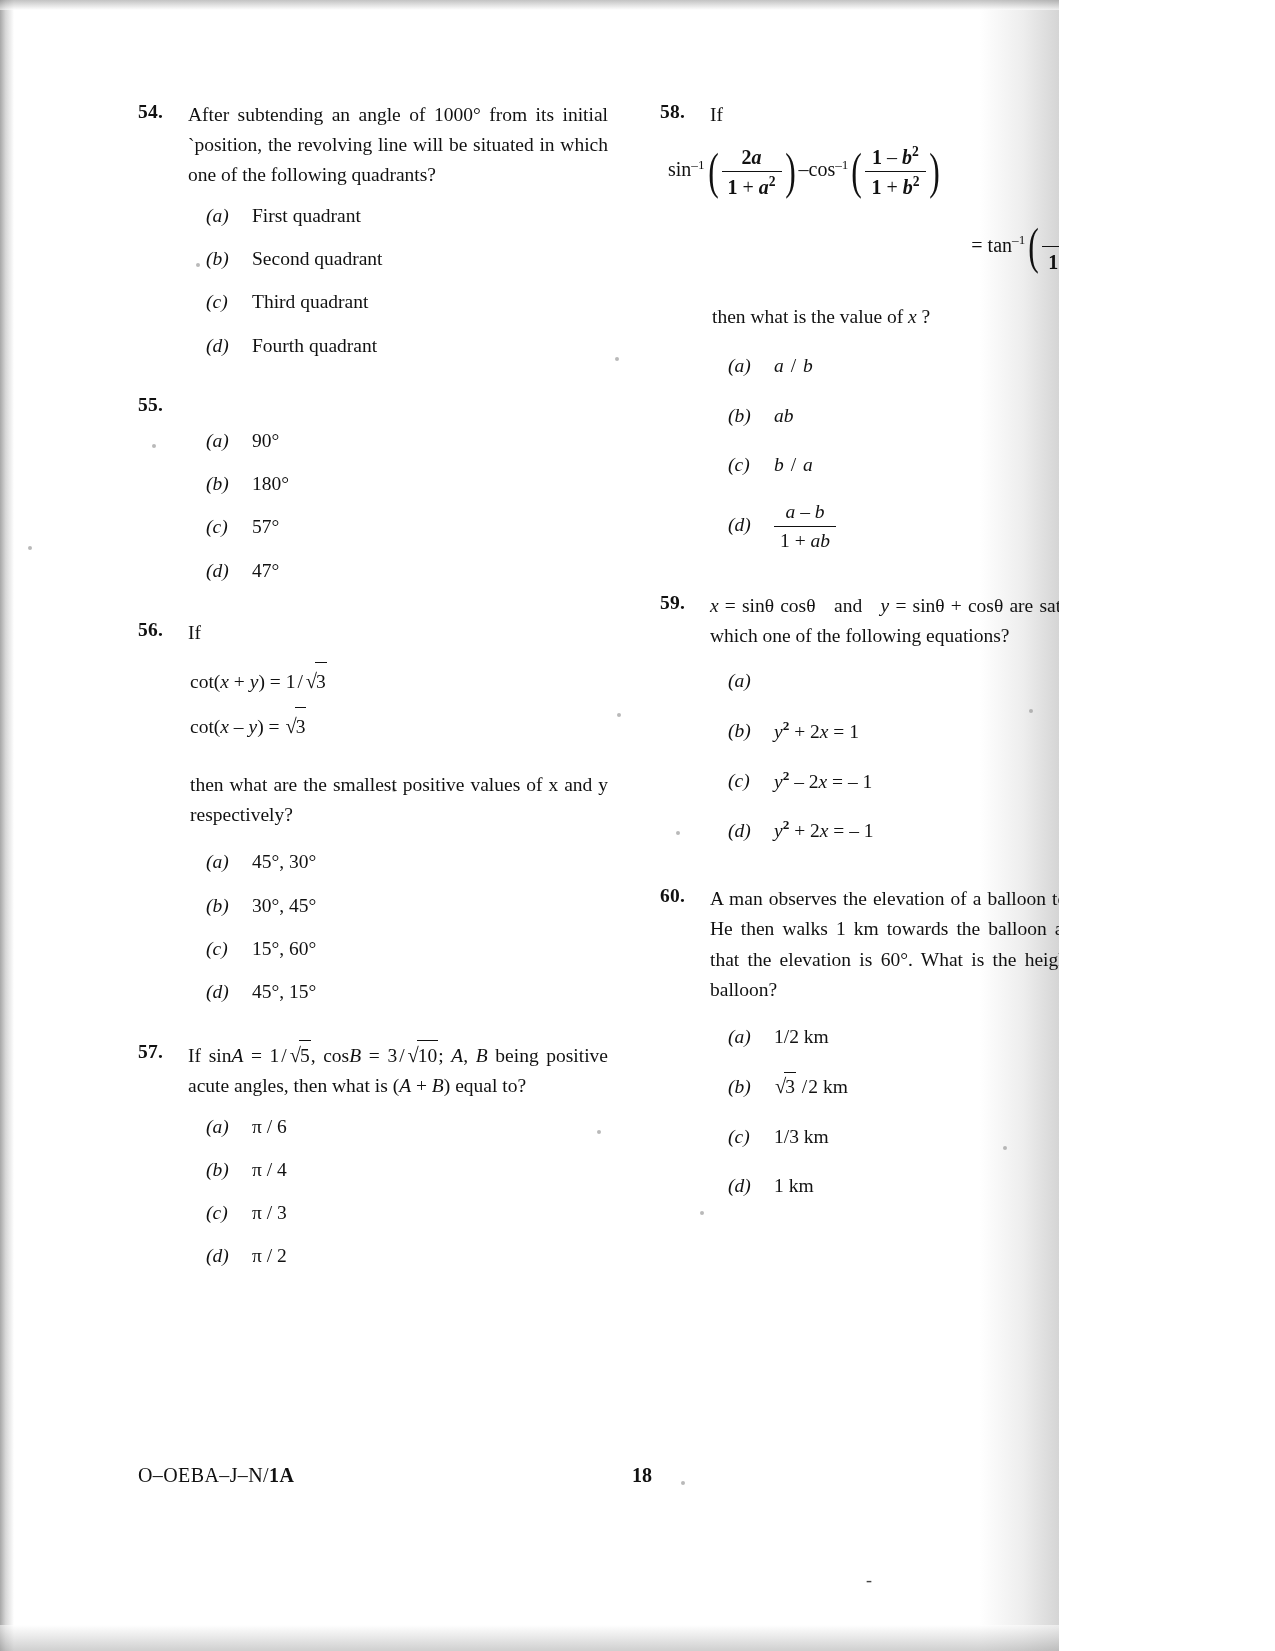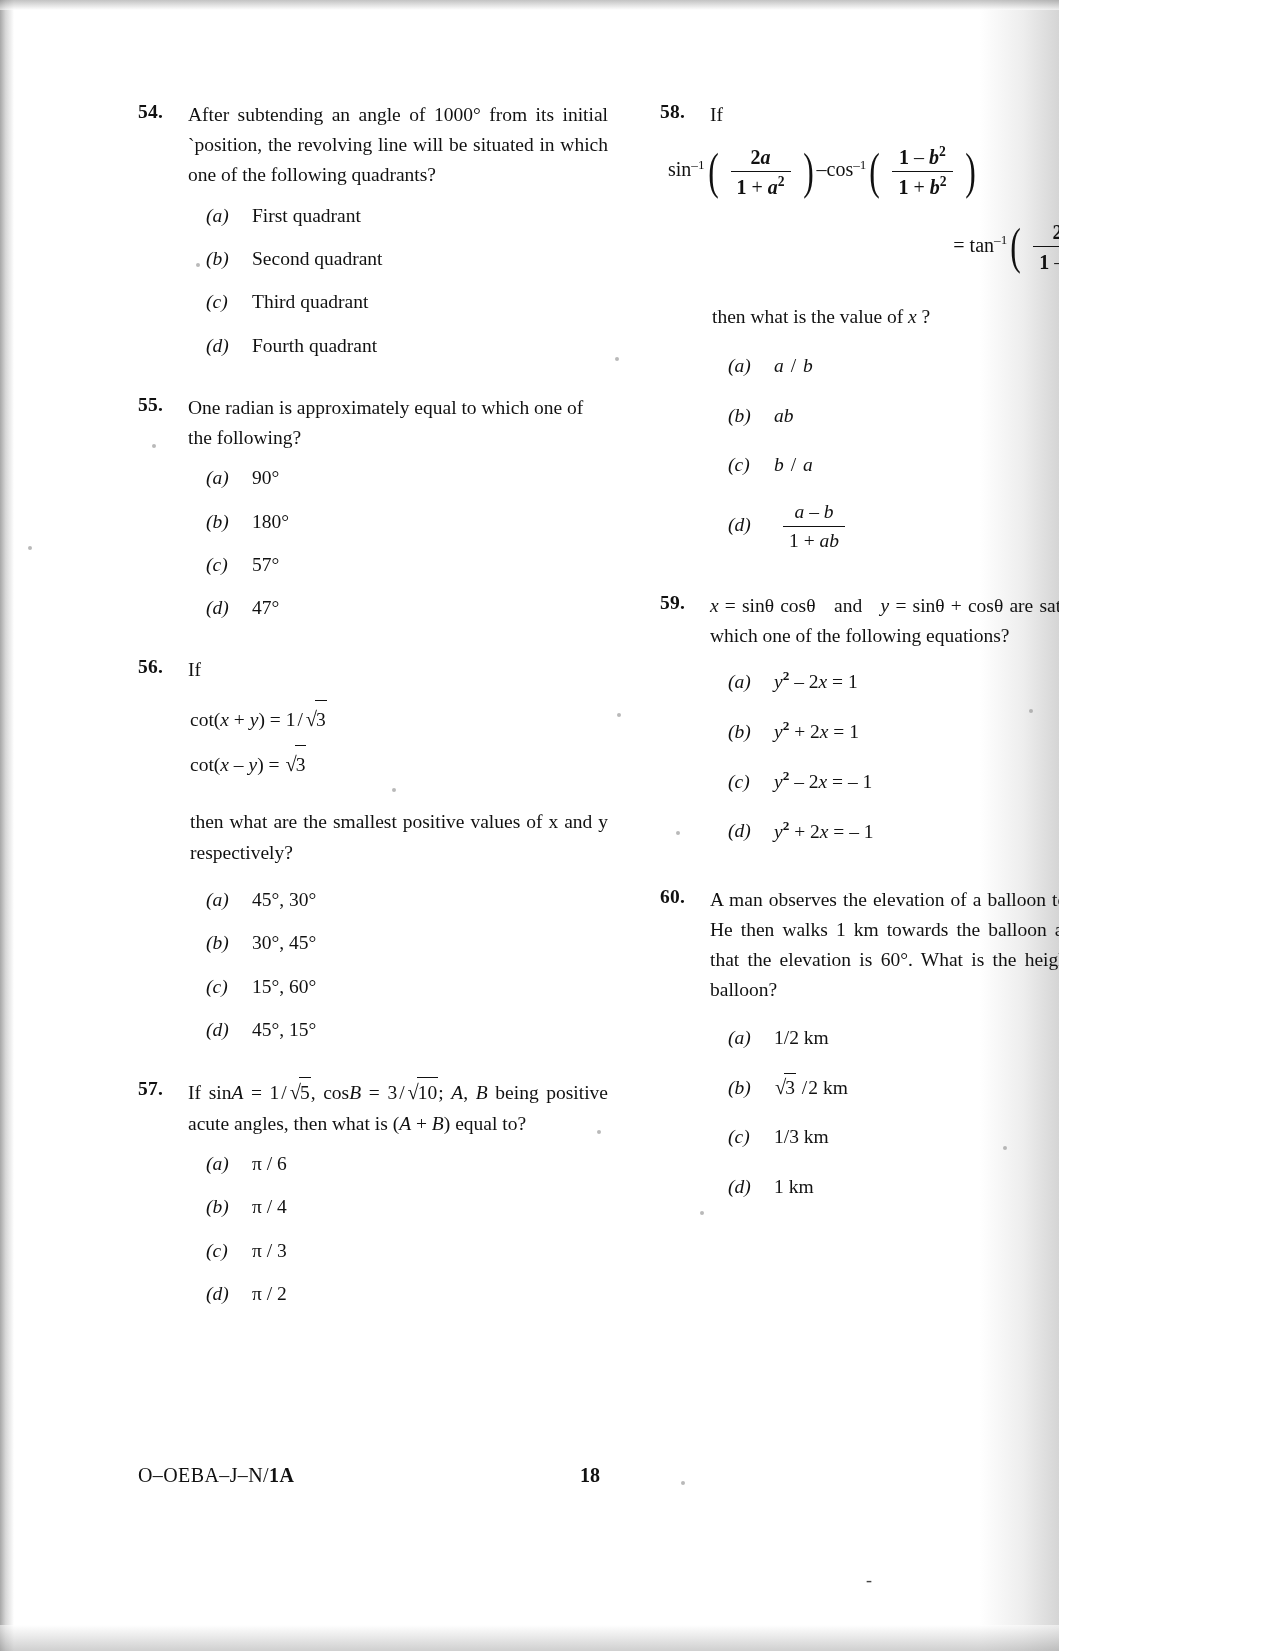--- a/index.html
+++ b/index.html
@@ -137,21 +137,21 @@
     display: inline-block;
     border-top: 1.4px solid #111;
     padding: 0 1px;
     margin-left: -2px;
   }
 
   .frac {
     display: inline-block;
     vertical-align: middle;
     text-align: center;
-    margin: 0 9px;
+    margin: 0 0;
   }
   .frac > .num {
     display: block;
     border-bottom: 1.5px solid #111;
     padding: 0 6px 1px 6px;
     line-height: 1.25;
   }
   .frac > .den {
     display: block;
     padding: 1px 6px 0 6px;
@@ -207,21 +207,21 @@
   .footer-code {
     position: absolute;
     left: 0;
     top: 0;
     font-size: 20px;
     letter-spacing: .4px;
   }
   .footer-code .bold { font-weight: bold; }
   .footer-page {
     position: absolute;
-    left: 442px;
+    left: 494px;
     top: 0;
     font-size: 20px;
     font-weight: bold;
   }
   .footer-dash {
     position: absolute;
     left: 866px;
     bottom: 60px;
     font-size: 18px;
     color: #444;
@@ -283,21 +283,20 @@
           <div class="opt">
             <span class="opt-lbl">(d)</span>
             <span class="opt-txt">Fourth quadrant</span>
           </div>
         </div>
       </div>
 
       <div class="q" style="margin-top:34px;">
         <div class="q-head">
           <div class="q-num">55.</div>
-          <div class="q-body nojust">One radian is approximately equal to which one of the following?</div>
         </div>
         <div class="opts">
           <div class="opt">
             <span class="opt-lbl">(a)</span>
             <span class="opt-txt">90°</span>
           </div>
           <div class="opt">
             <span class="opt-lbl">(b)</span>
             <span class="opt-txt">180°</span>
           </div>
@@ -421,21 +420,20 @@
         <div class="q-head">
           <div class="q-num">59.</div>
           <div class="q-body">
             <span class="math"><span class="mi">x</span> = <span class="mup">sin</span>θ <span class="mup">cos</span>θ&nbsp;&nbsp; and &nbsp;&nbsp;<span class="mi">y</span> = <span class="mup">sin</span>θ + <span class="mup">cos</span>θ</span>
             are satisfied by which one of the following equations?
           </div>
         </div>
         <div class="opts" style="margin-top:16px;">
           <div class="opt tall">
             <span class="opt-lbl">(a)</span>
-            <span class="opt-txt math"><span class="mi">y</span><sup class="exp">2</sup> – 2<span class="mi">x</span> = 1</span>
           </div>
           <div class="opt tall">
             <span class="opt-lbl">(b)</span>
             <span class="opt-txt math"><span class="mi">y</span><sup class="exp">2</sup> + 2<span class="mi">x</span> = 1</span>
           </div>
           <div class="opt tall">
             <span class="opt-lbl">(c)</span>
             <span class="opt-txt math"><span class="mi">y</span><sup class="exp">2</sup> – 2<span class="mi">x</span> = – 1</span>
           </div>
           <div class="opt tall">

